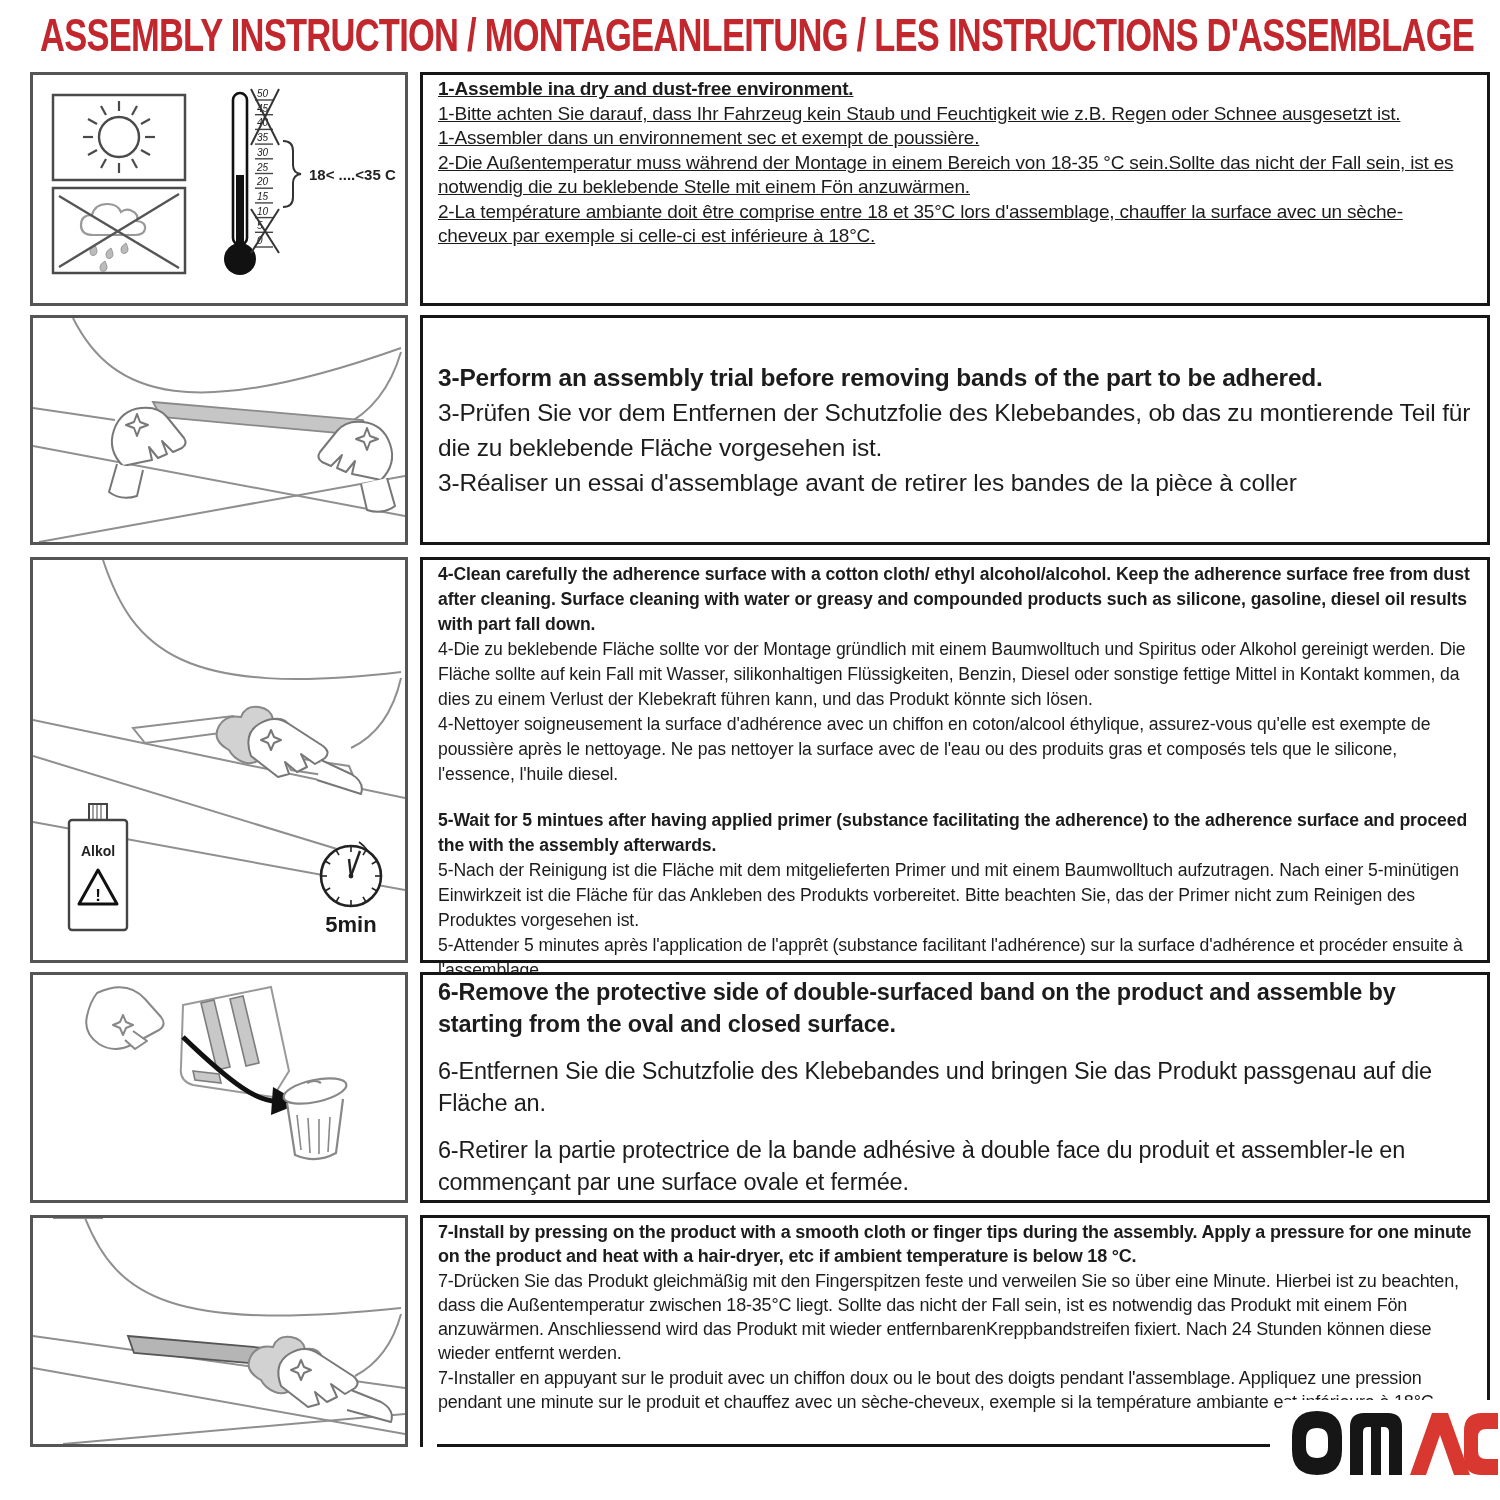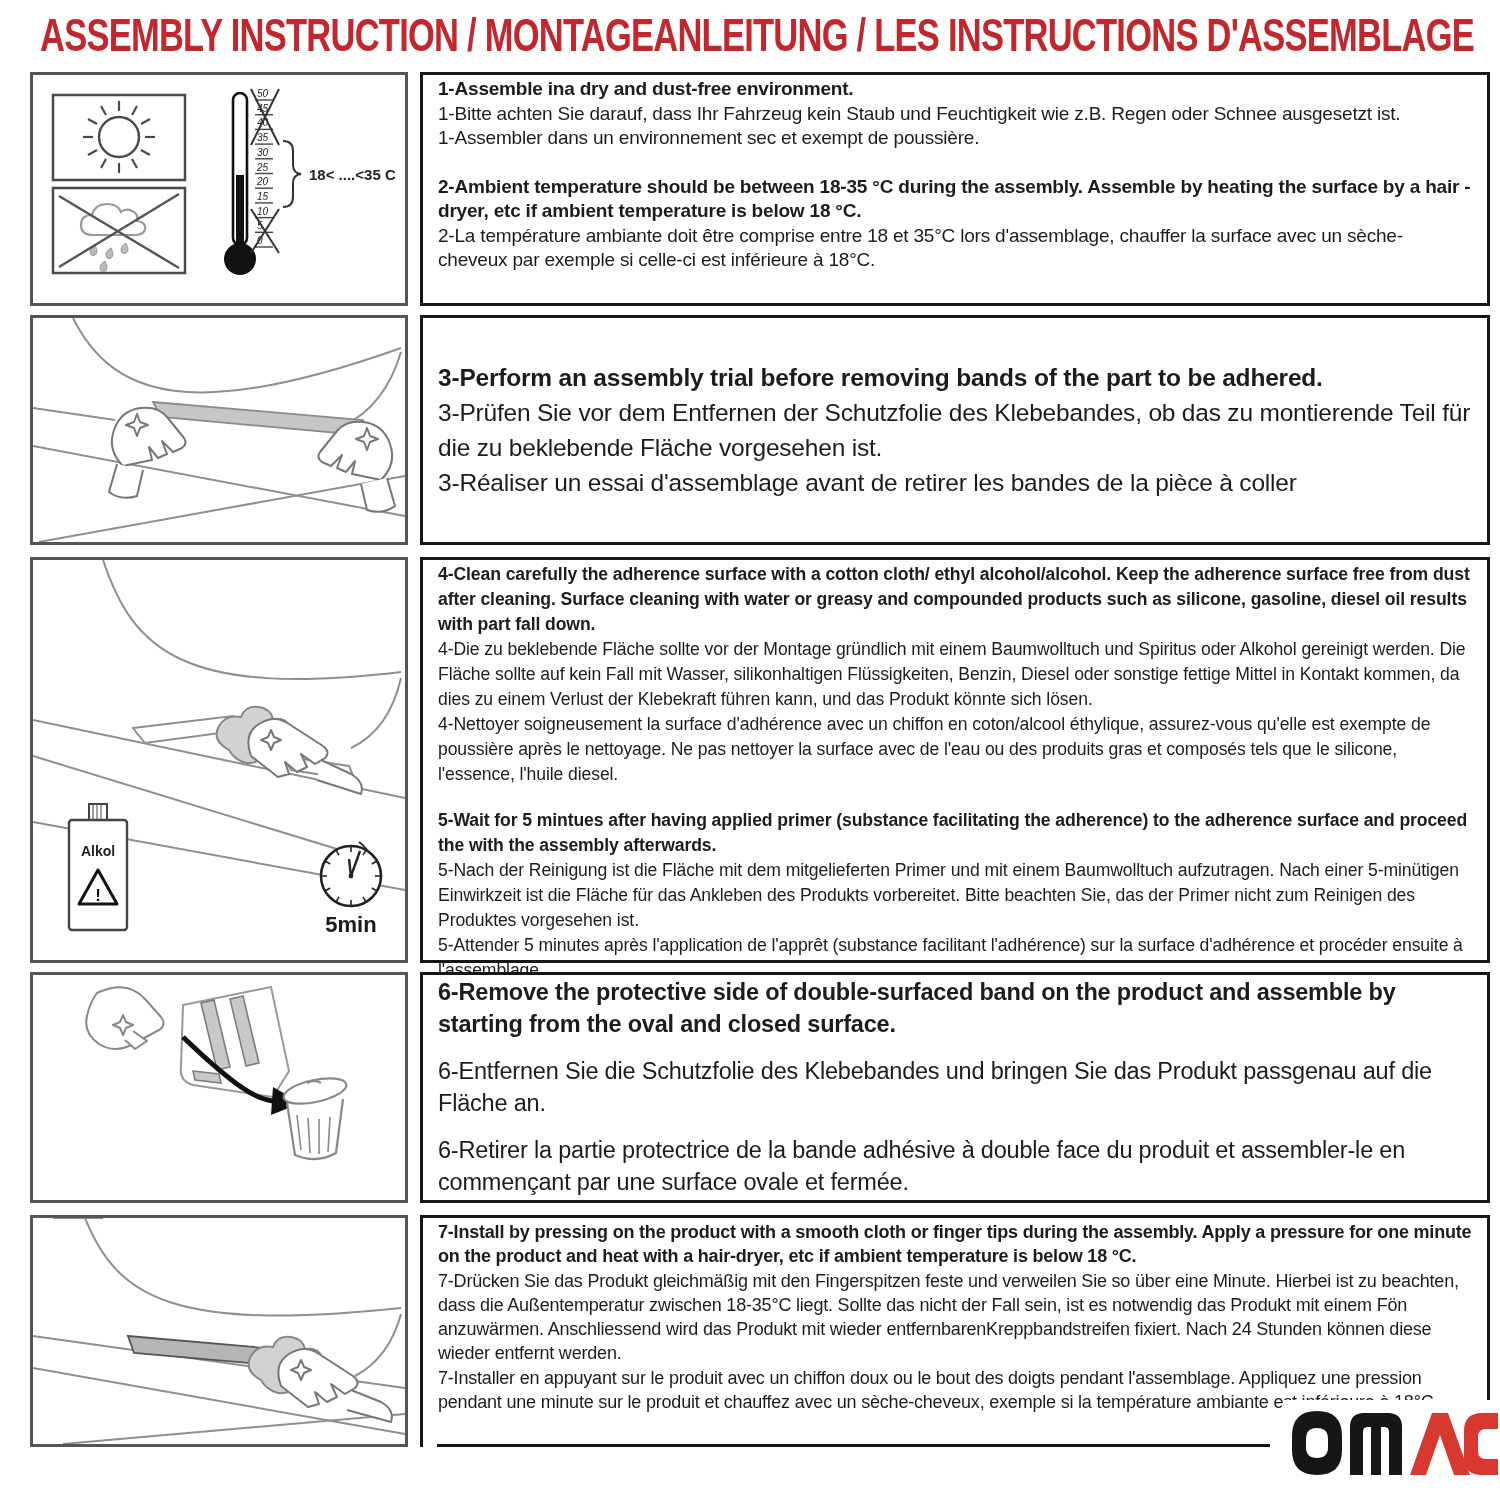--- a/index.html
+++ b/index.html
@@ -5,21 +5,21 @@
   html,body{margin:0;padding:0;background:#fff;}
   .sheet{position:relative;width:1500px;height:1500px;background:#fff;overflow:hidden;
          font-family:"Liberation Sans", sans-serif;color:#1c1c1c;}
   .title{position:absolute;left:40px;top:8px;margin:0;color:#c2272e;font-weight:bold;
          font-size:46px;letter-spacing:-1px;white-space:nowrap;
          transform:scaleX(0.75);transform-origin:left top;}
   .art-box{position:absolute;left:30px;width:378px;border:3px solid #555;
            background:#fff;box-sizing:border-box;}
   .text-box{position:absolute;left:420px;width:1070px;border:3px solid #161616;
             background:#fff;box-sizing:border-box;padding:2px 15px;}
-  .r1{top:72px;height:234px;}
+  .r1{top:72px;height:234px;text-decoration:underline;}
   .r2{top:315px;height:230px;}
   .r3{top:557px;height:406px;}
   .r4{top:972px;height:231px;}
   .r5{top:1215px;height:232px;}
   .text-box p{margin:0;}
   .b{font-weight:bold;}
   .t1{font-size:19px;line-height:24.5px;letter-spacing:-0.2px;}
   .t1 .gap{margin-top:24px;}
   .t2{font-size:24.5px;line-height:35px;letter-spacing:-0.2px;
       display:flex;flex-direction:column;justify-content:center;}
@@ -116,21 +116,21 @@
         </g>
         <path d="M250,66 q10,0 10,10 v14 q0,8 8,9 q-8,1 -8,9 v14 q0,10 -10,10" fill="none" stroke="#333" stroke-width="2"></path>
         <text x="276" y="105" font-size="15" font-weight="bold" fill="#222">18&lt; ....&lt;35 C</text>
       </g>
     </svg>
   </div>
   <div class="text-box t1 r1">
     <p class="b">1-Assemble ina dry and dust-free environment.</p>
     <p>1-Bitte achten Sie darauf, dass Ihr Fahrzeug kein Staub und Feuchtigkeit wie z.B. Regen oder Schnee ausgesetzt ist.</p>
     <p>1-Assembler dans un environnement sec et exempt de poussière.</p>
-    <p class="b gap">2-Ambient temperature should be between 18-35 °C  during the assembly. Assemble by heating the surface by a hair -dryer, etc if ambient temperature is below 18 °C.</p>
+    <p>2-Die Außentemperatur muss während der Montage in einem Bereich von 18-35 °C  sein.Sollte das nicht der Fall sein, ist es notwendig die zu beklebende Stelle mit einem Fön anzuwärmen.</p>
     <p>2-La température ambiante doit être comprise entre 18 et 35°C lors d'assemblage, chauffer la surface avec un sèche-cheveux par exemple si celle-ci est inférieure à 18°C.</p>
   </div>
 
   <div class="art-box r2">
     <svg width="372" height="224" viewBox="0 0 372 224">
       <g fill="none" stroke="#8f8f8f" stroke-width="2">
         <path d="M40,0 C80,80 160,104 368,30"></path>
         <path d="M368,34 Q352,88 310,108"></path>
         <path d="M0,90 L82,102"></path>
         <path d="M0,128 L372,198"></path>

